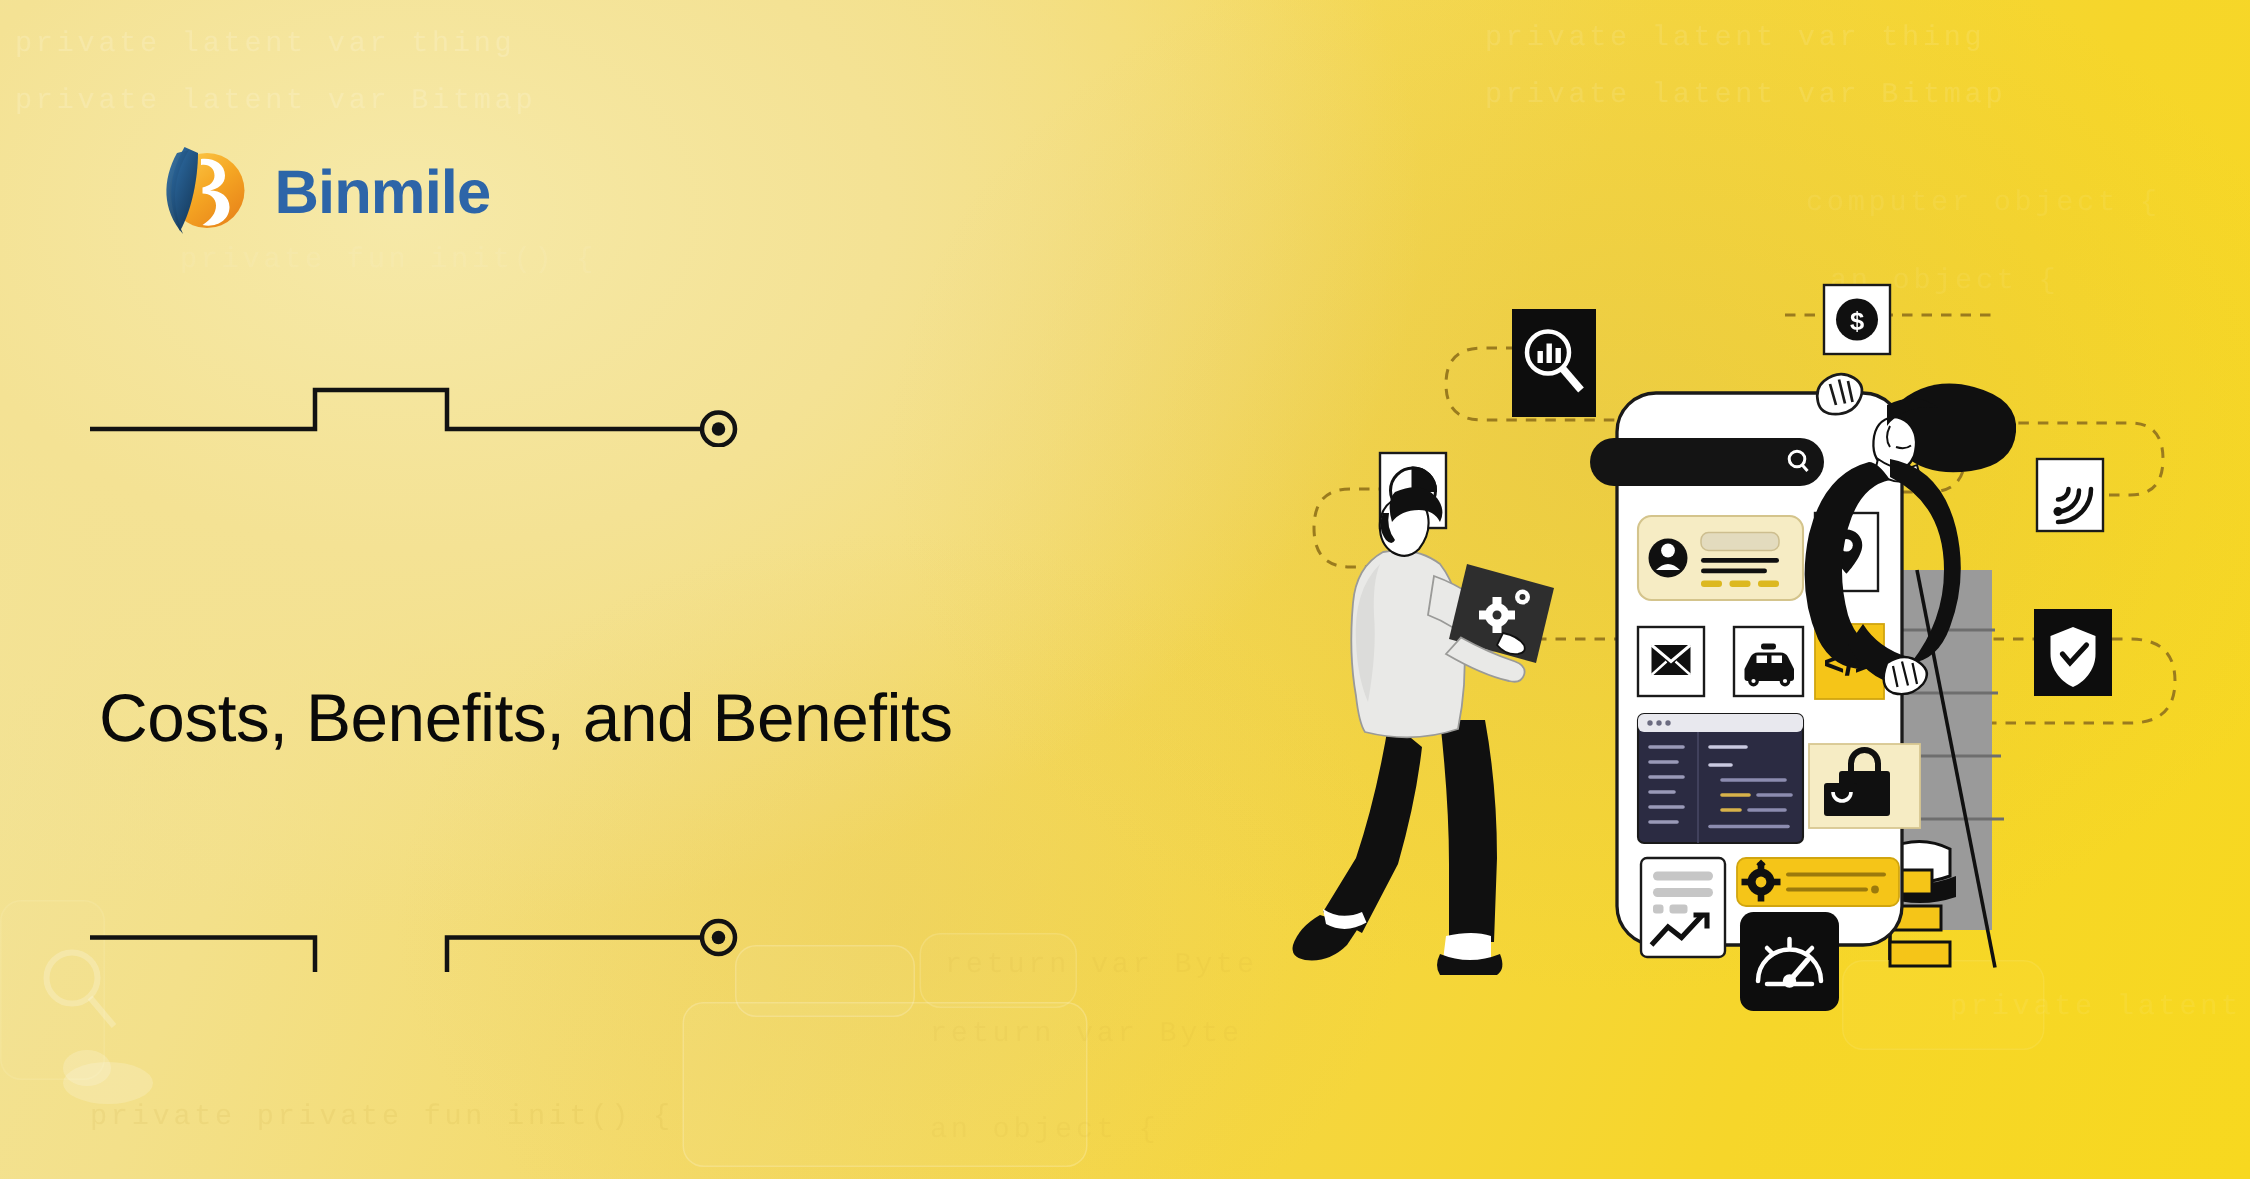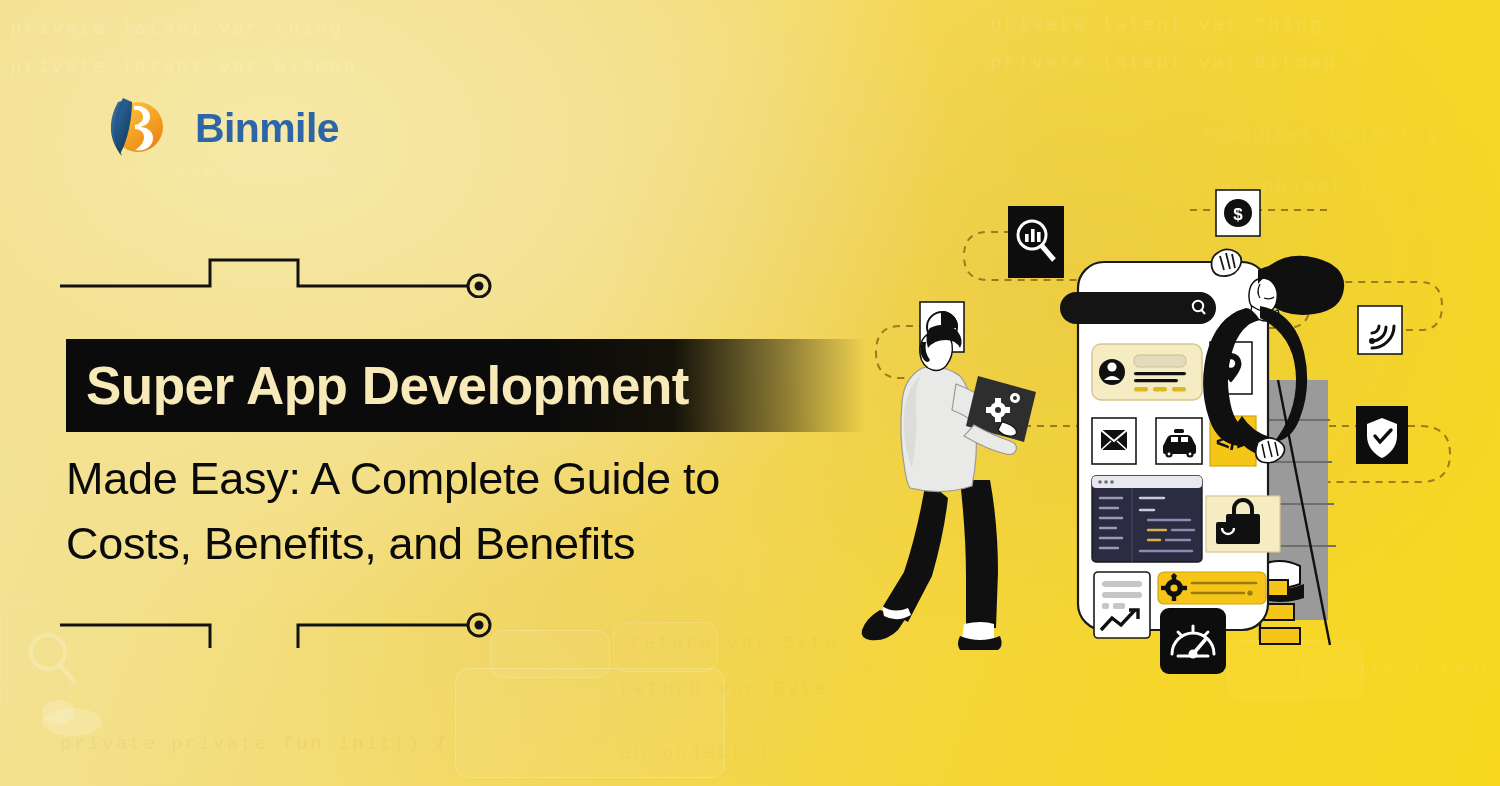--- a/index.html
+++ b/index.html
@@ -35,21 +35,21 @@
   .code-wm span { position:absolute; }
   .wm-a { opacity:.50 } .wm-b { opacity:.34 } .wm-c { opacity:.22 }
   .wm-dark { color:rgba(186,150,40,0.30); }
   
   .ghost {
     position:absolute; border-radius:14px;
     border:1px solid rgba(255,255,255,0.18);
     background:rgba(255,255,255,0.05);
   }
   
-  .logo-wrap { position:absolute; left:98px; top:92px; display:flex; align-items:center; gap:25px; }
+  .logo-wrap { position:absolute; left:98px; top:92px; display:flex; align-items:center; gap:13px; }
   .logo-mark { position:relative; width:72px; height:72px; }
   .logo-text { font-size:41px; font-weight:700; color:#2D65A8; letter-spacing:-0.6px; }
   
   .circuit { position:absolute; left:60px; }
   .circuit-top { top:248px; }
   .circuit-bot { top:598px; }
   
   .title-banner {
     position:absolute; left:66px; top:339px; width:800px; height:93px;
     background:linear-gradient(90deg,#0B0B0B 0%, #0B0B0B 60%, #151208 76%, rgba(60,52,18,0.55) 90%, rgba(243,222,120,0) 100%);
@@ -139,26 +139,22 @@
     <circle cx="419" cy="38" r="11" fill="none" stroke="#121212" stroke-width="3"></circle>
     <circle cx="419" cy="38" r="4.5" fill="#121212"></circle>
   </svg>
 
   <svg class="circuit circuit-bot" width="440" height="50">
     <path d="M0 27 L 150 27 L 150 53 L 238 53 L 238 27 L 408 27" fill="none" stroke="#121212" stroke-width="3"></path>
     <circle cx="419" cy="27" r="11" fill="none" stroke="#121212" stroke-width="3"></circle>
     <circle cx="419" cy="27" r="4.5" fill="#121212"></circle>
   </svg>
 
-  <div class="title-banner">
-    <div class="title-text">Super App Development</div>
-  </div>
 
   <div class="subtitle">
-    <span>Made Easy: A Complete Guide to</span>
     <span>Costs, Benefits, and Benefits</span>
   </div>
 
   <div class="illus">
     <svg width="640" height="500" viewBox="0 0 640 500">
 
       <g fill="none" stroke="#9A7B1E" stroke-width="2" stroke-dasharray="7 6">
         <path d="M190 52 L 128 52 Q 104 52 104 76 Q 104 100 128 100 L 400 100"></path>
         <path d="M330 30 L 470 30"></path>
         <path d="M92 146 L 40 146 Q 16 146 16 172 Q 16 198 40 198 L 60 198 Q 84 198 84 222 Q 84 246 60 246 L 46 246"></path>

